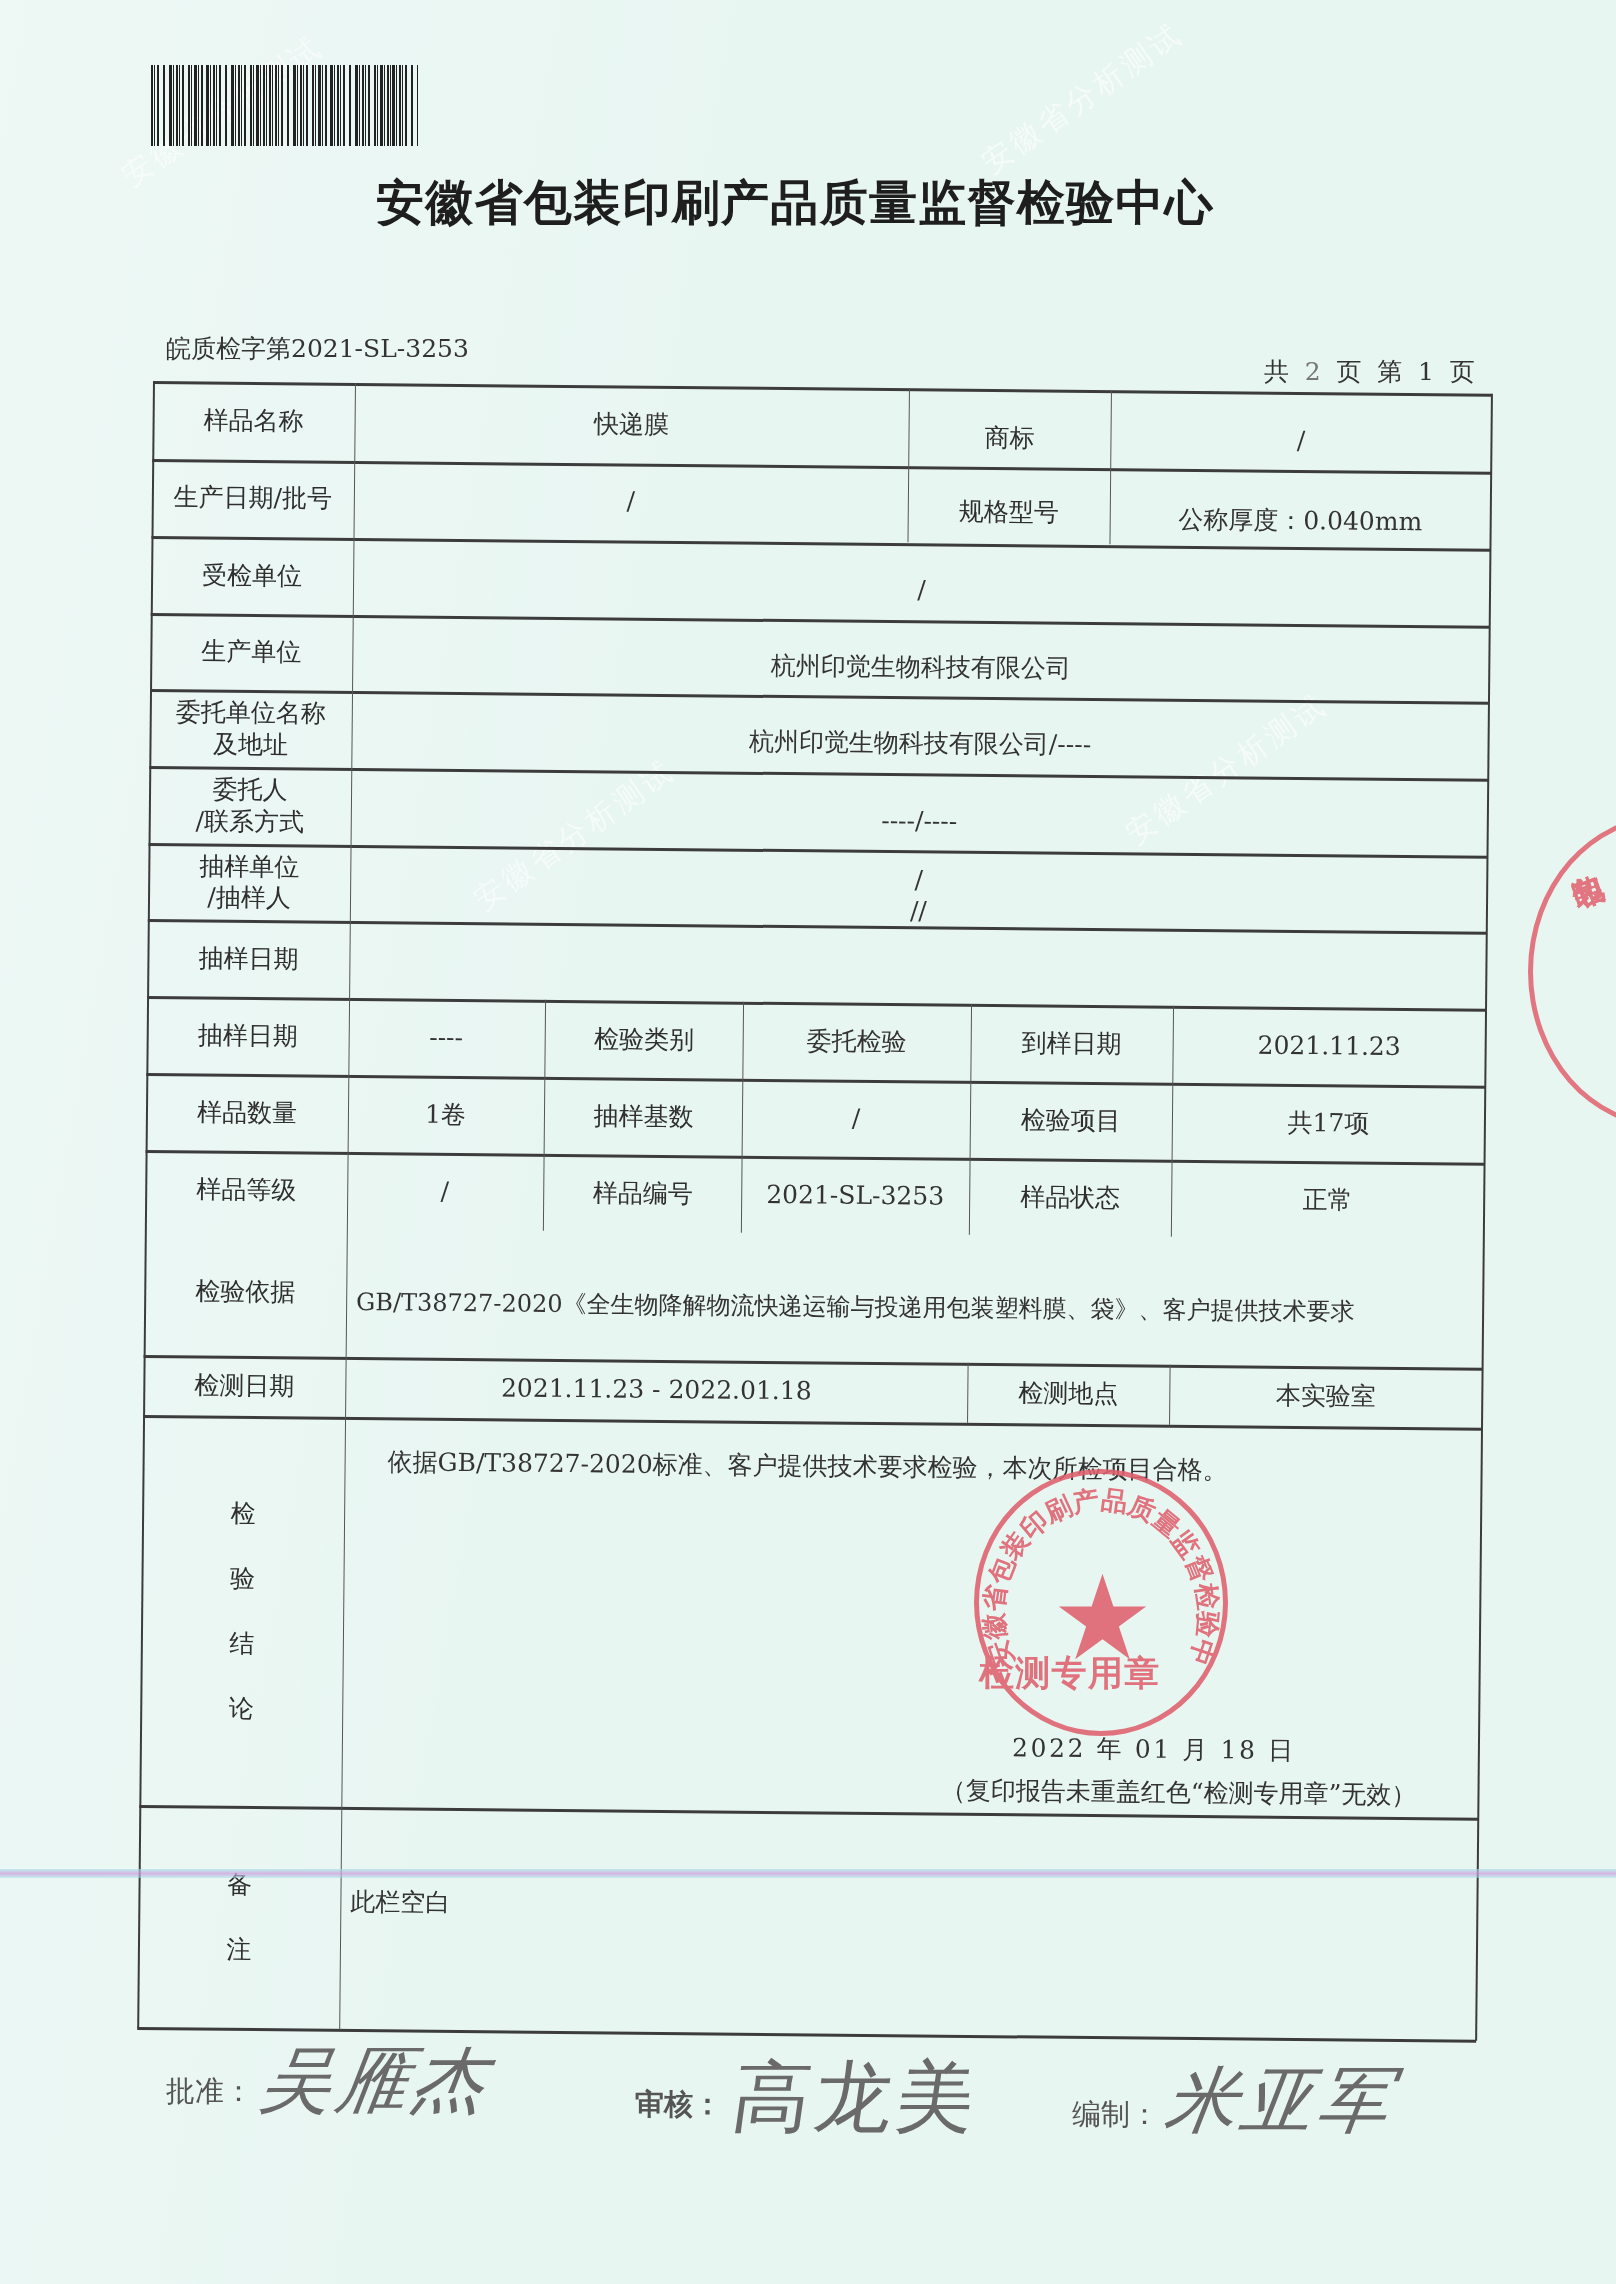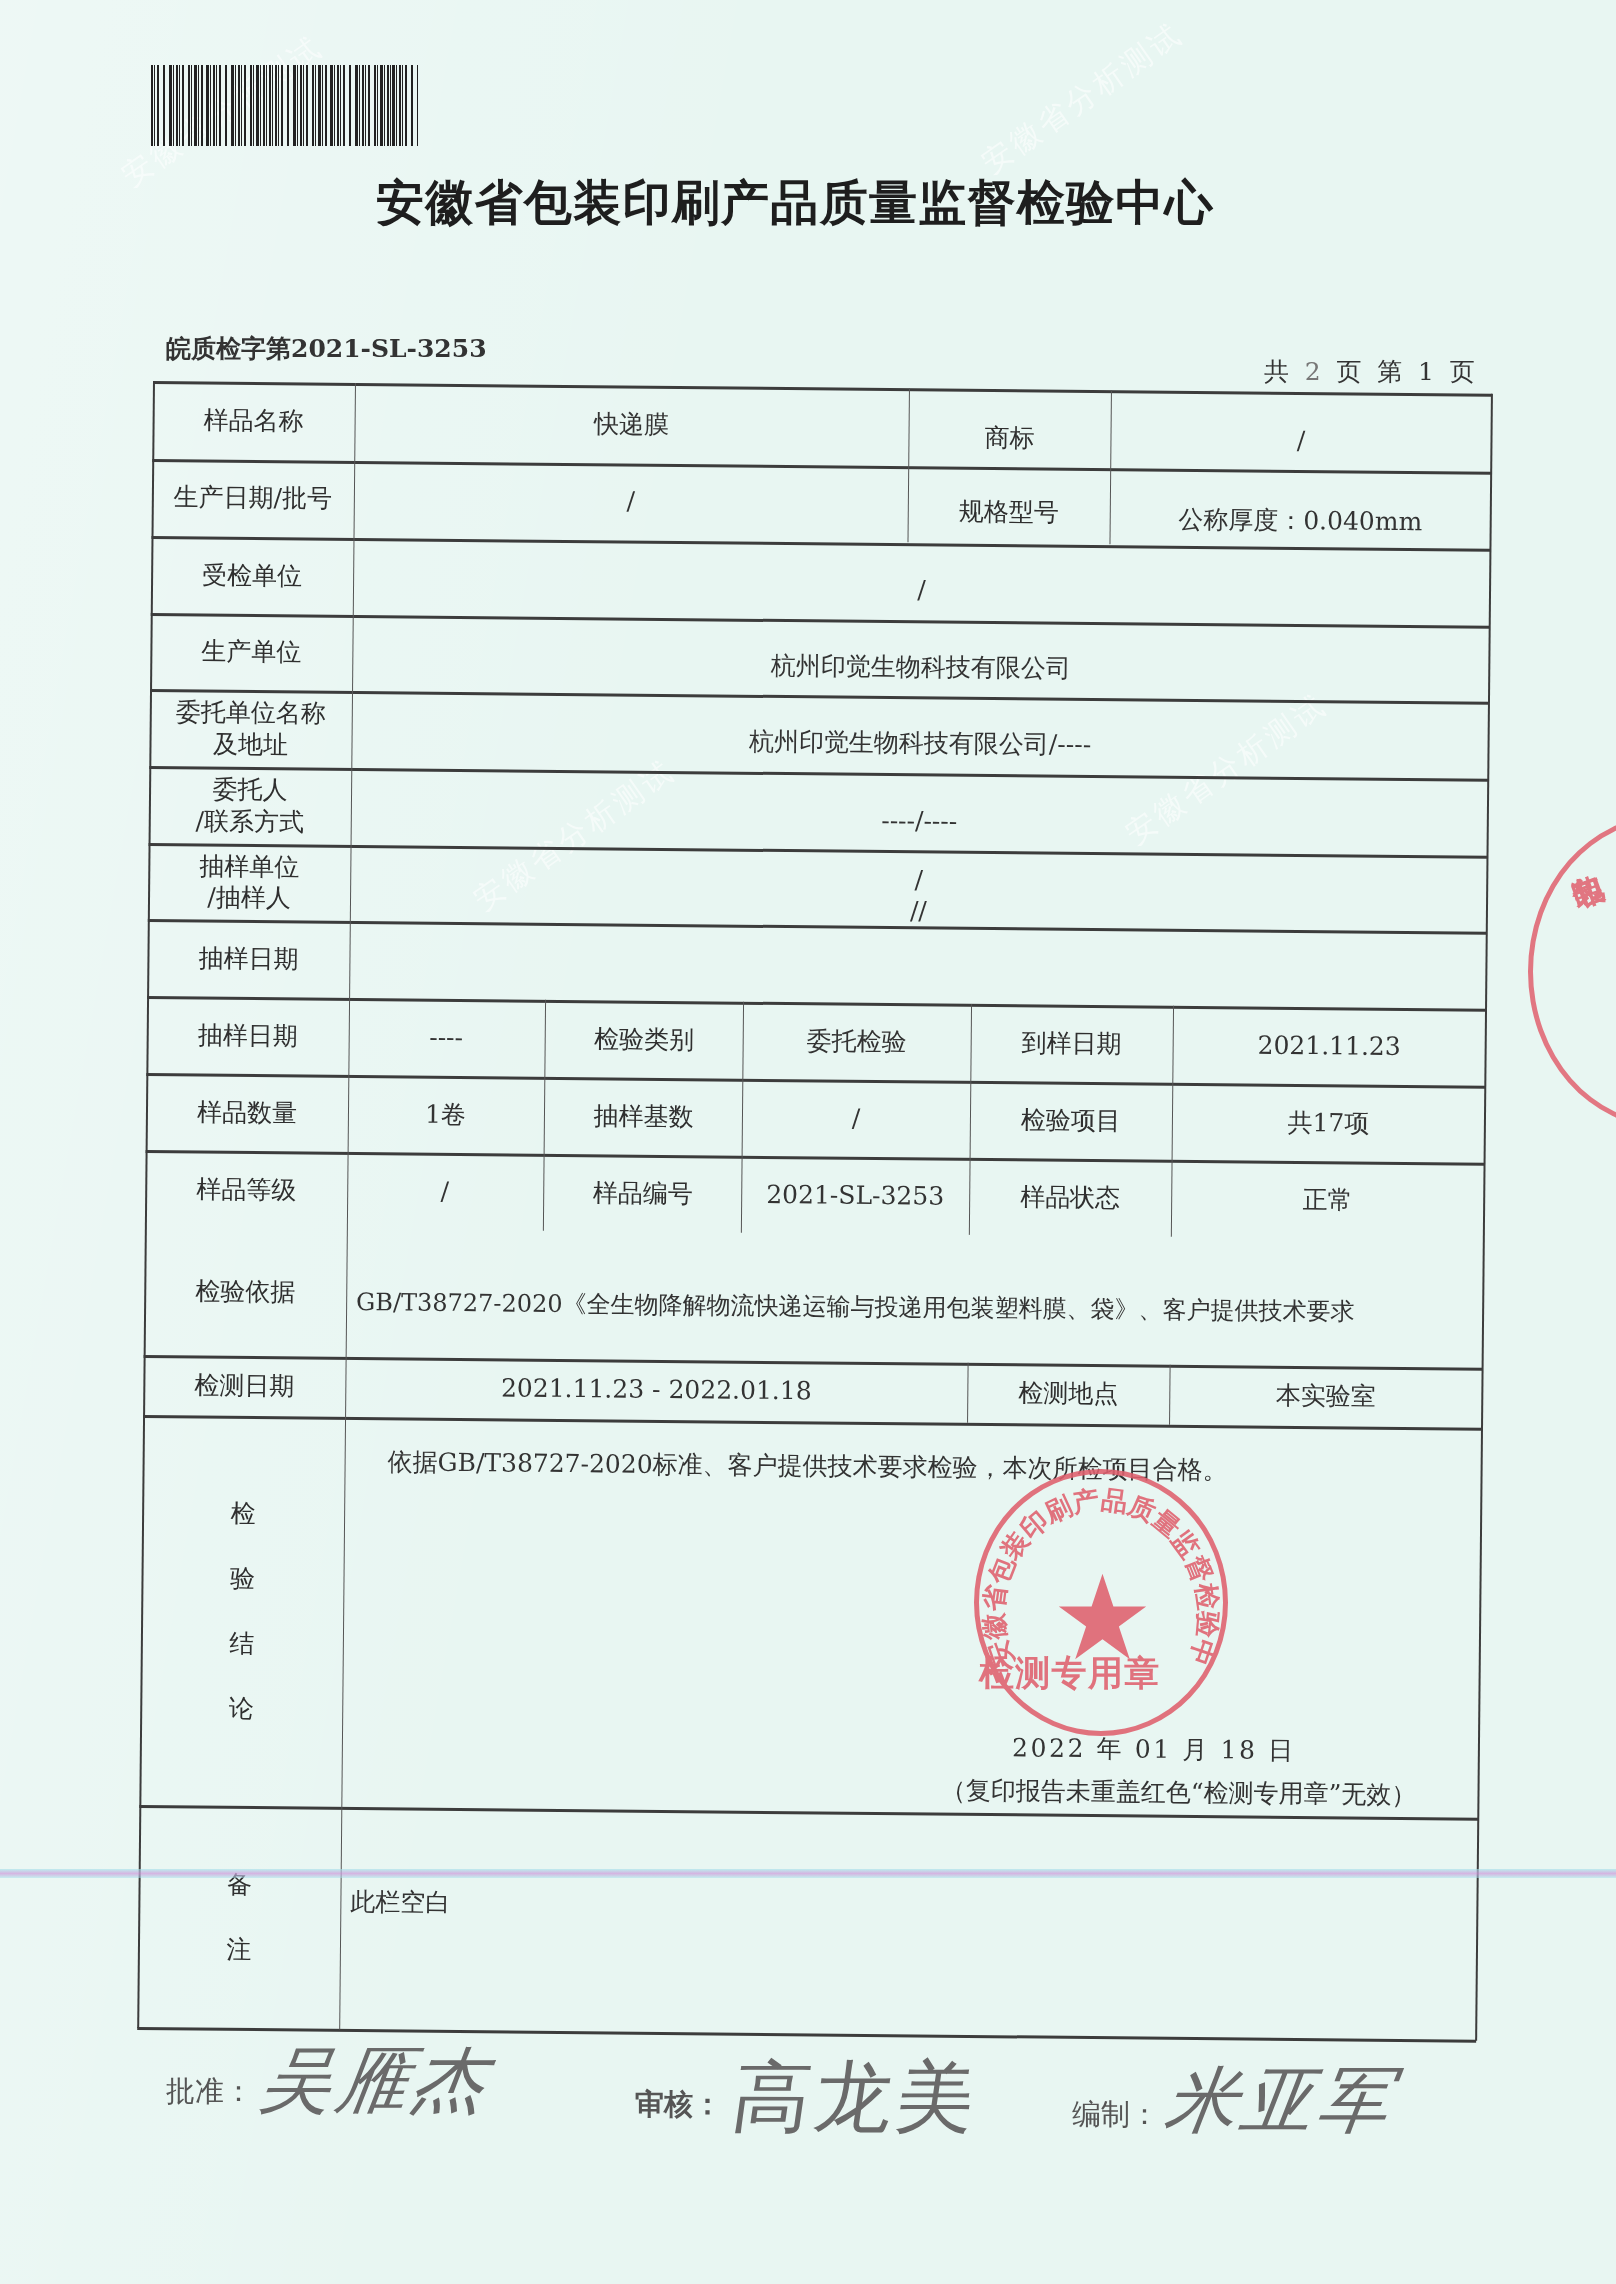--- a/index.html
+++ b/index.html
@@ -32,21 +32,21 @@
     position: absolute; left: 0; width: 1590px; top: 171px; text-align: center;
     font-family: "DejaVu Sans", sans-serif; font-weight: bold; font-size: 48px;
     letter-spacing: 1.3px; color: #1e1e1e;
   }
   .title2 {
     position: absolute; left: 0; width: 1590px; top: 264px; text-align: center;
     font-family: "DejaVu Sans", sans-serif; font-weight: bold; font-size: 53px;
     letter-spacing: 29px; color: #1e1e1e;
   }
   .report-no {
-    position: absolute; left: 166px; top: 332px; font-size: 25px; color: #333; font-weight: bold;
+    position: absolute; left: 166px; top: 332px; font-size: 25px; color: #333;
   }
   .page-info {
     position: absolute; left: 1264px; top: 355px; font-size: 25px; color: #333; letter-spacing: 3.9px;
   }
   .page-info .num2 { color: #777; }
 
   .table-wrap {
     position: absolute; left: 0; top: 0; width: 1616px; height: 2284px;
     transform-origin: 153px 381px; transform: rotate(0.55deg);
   }

